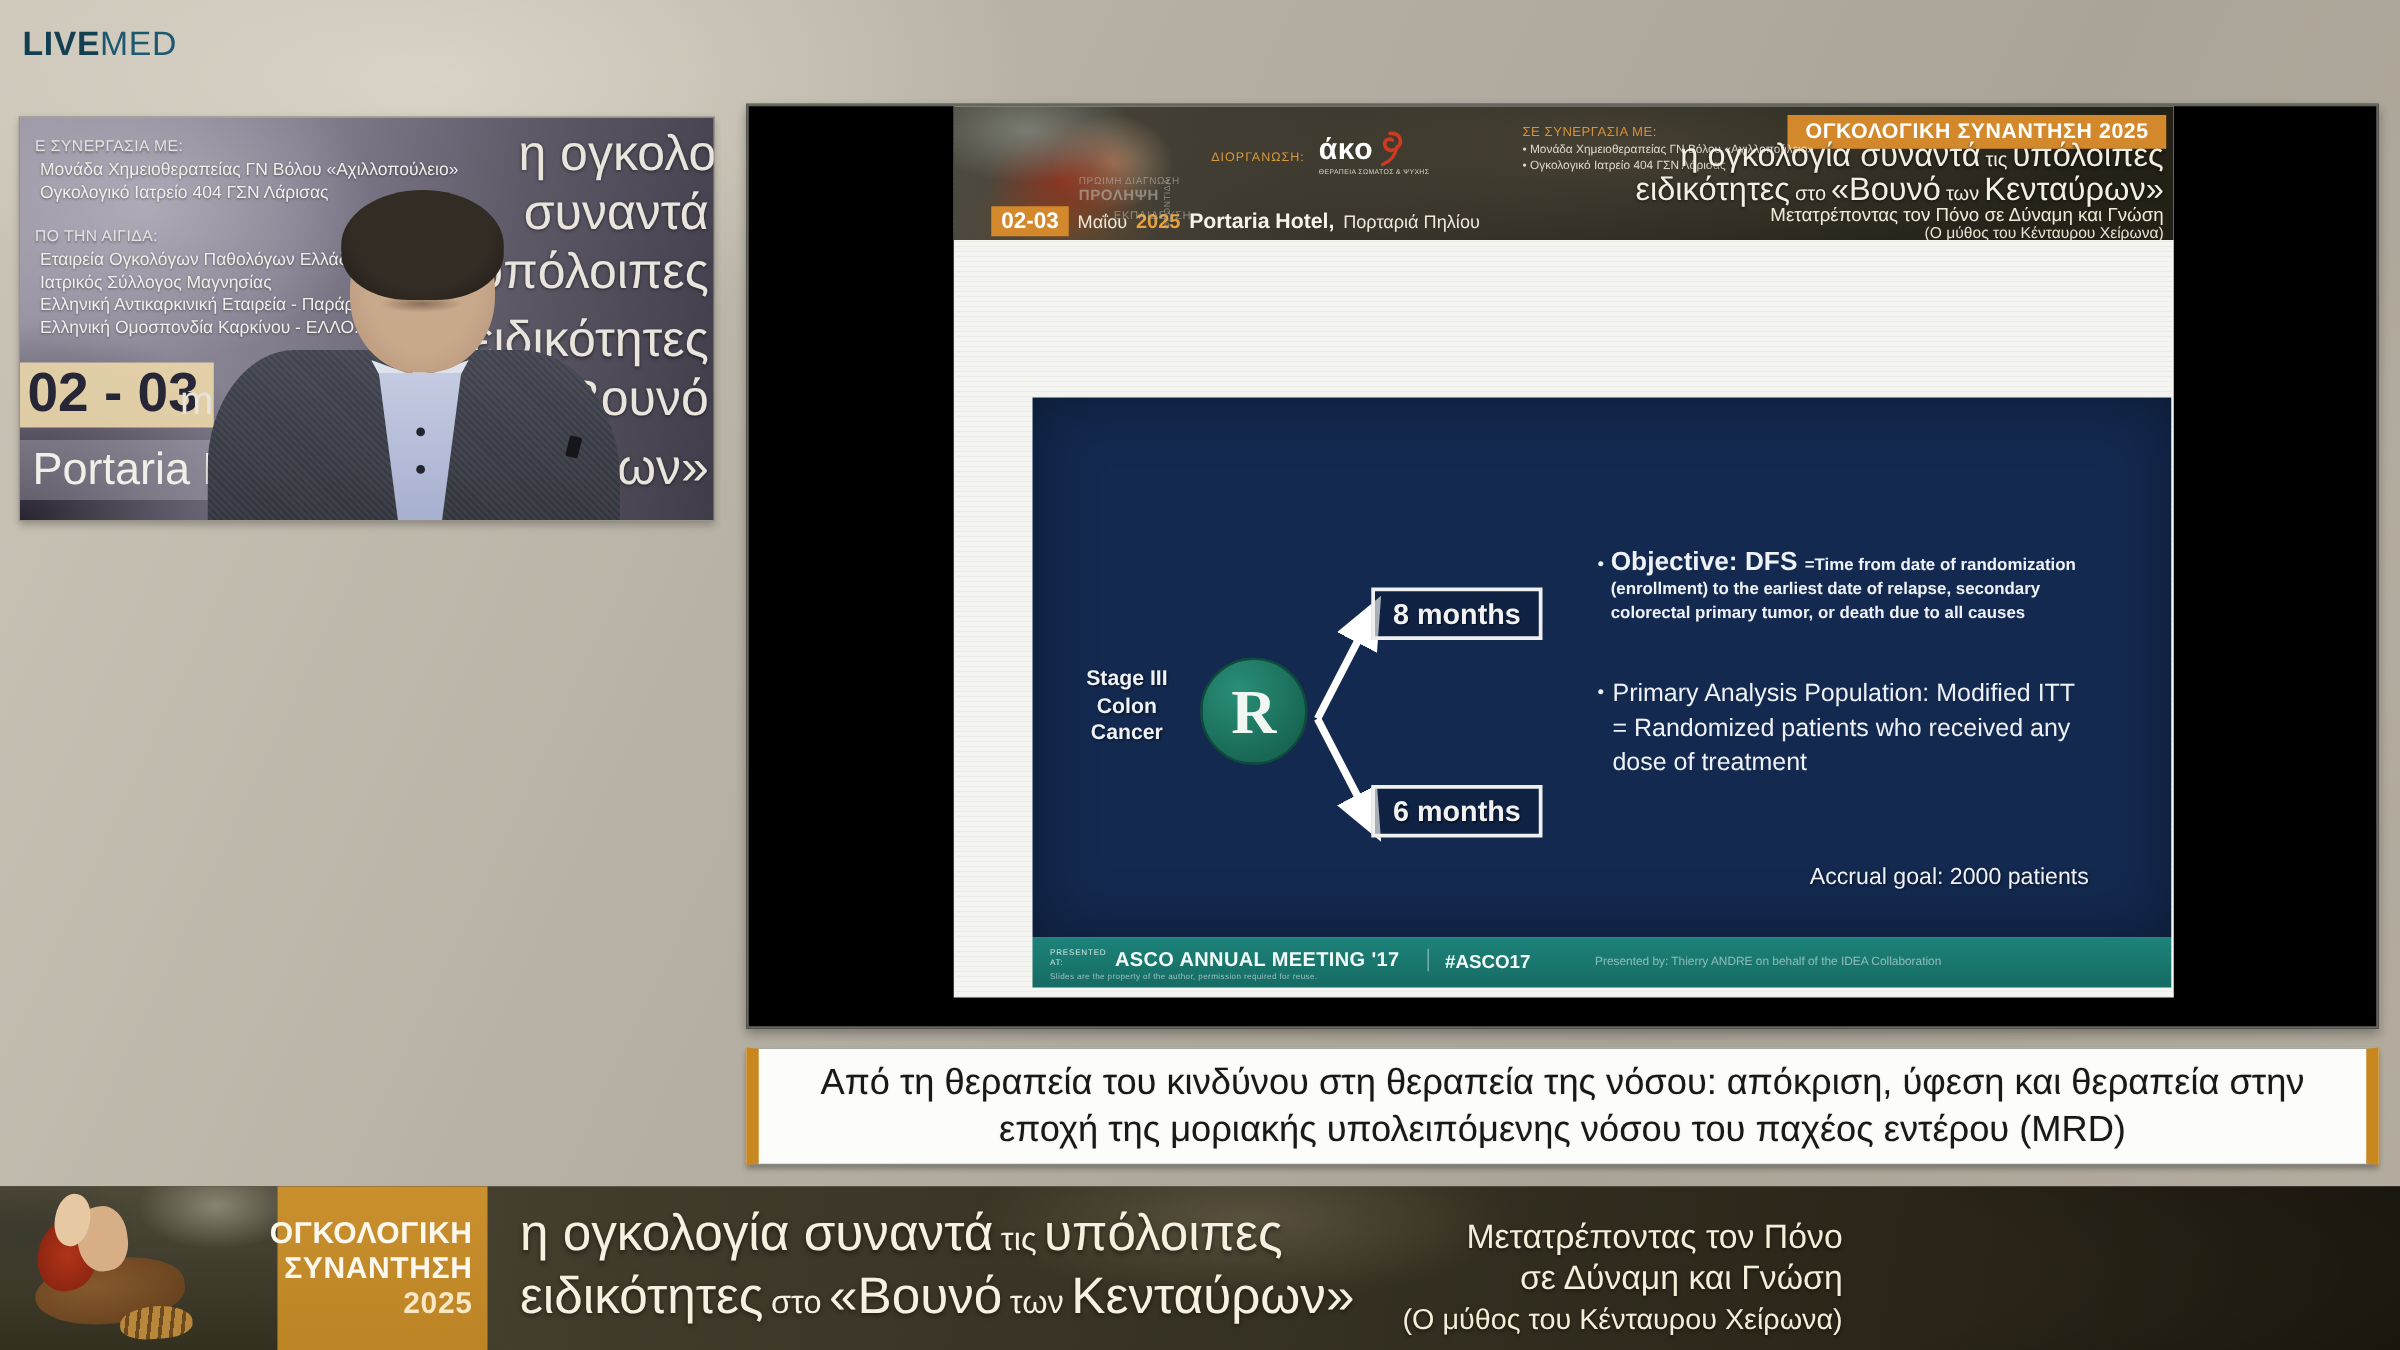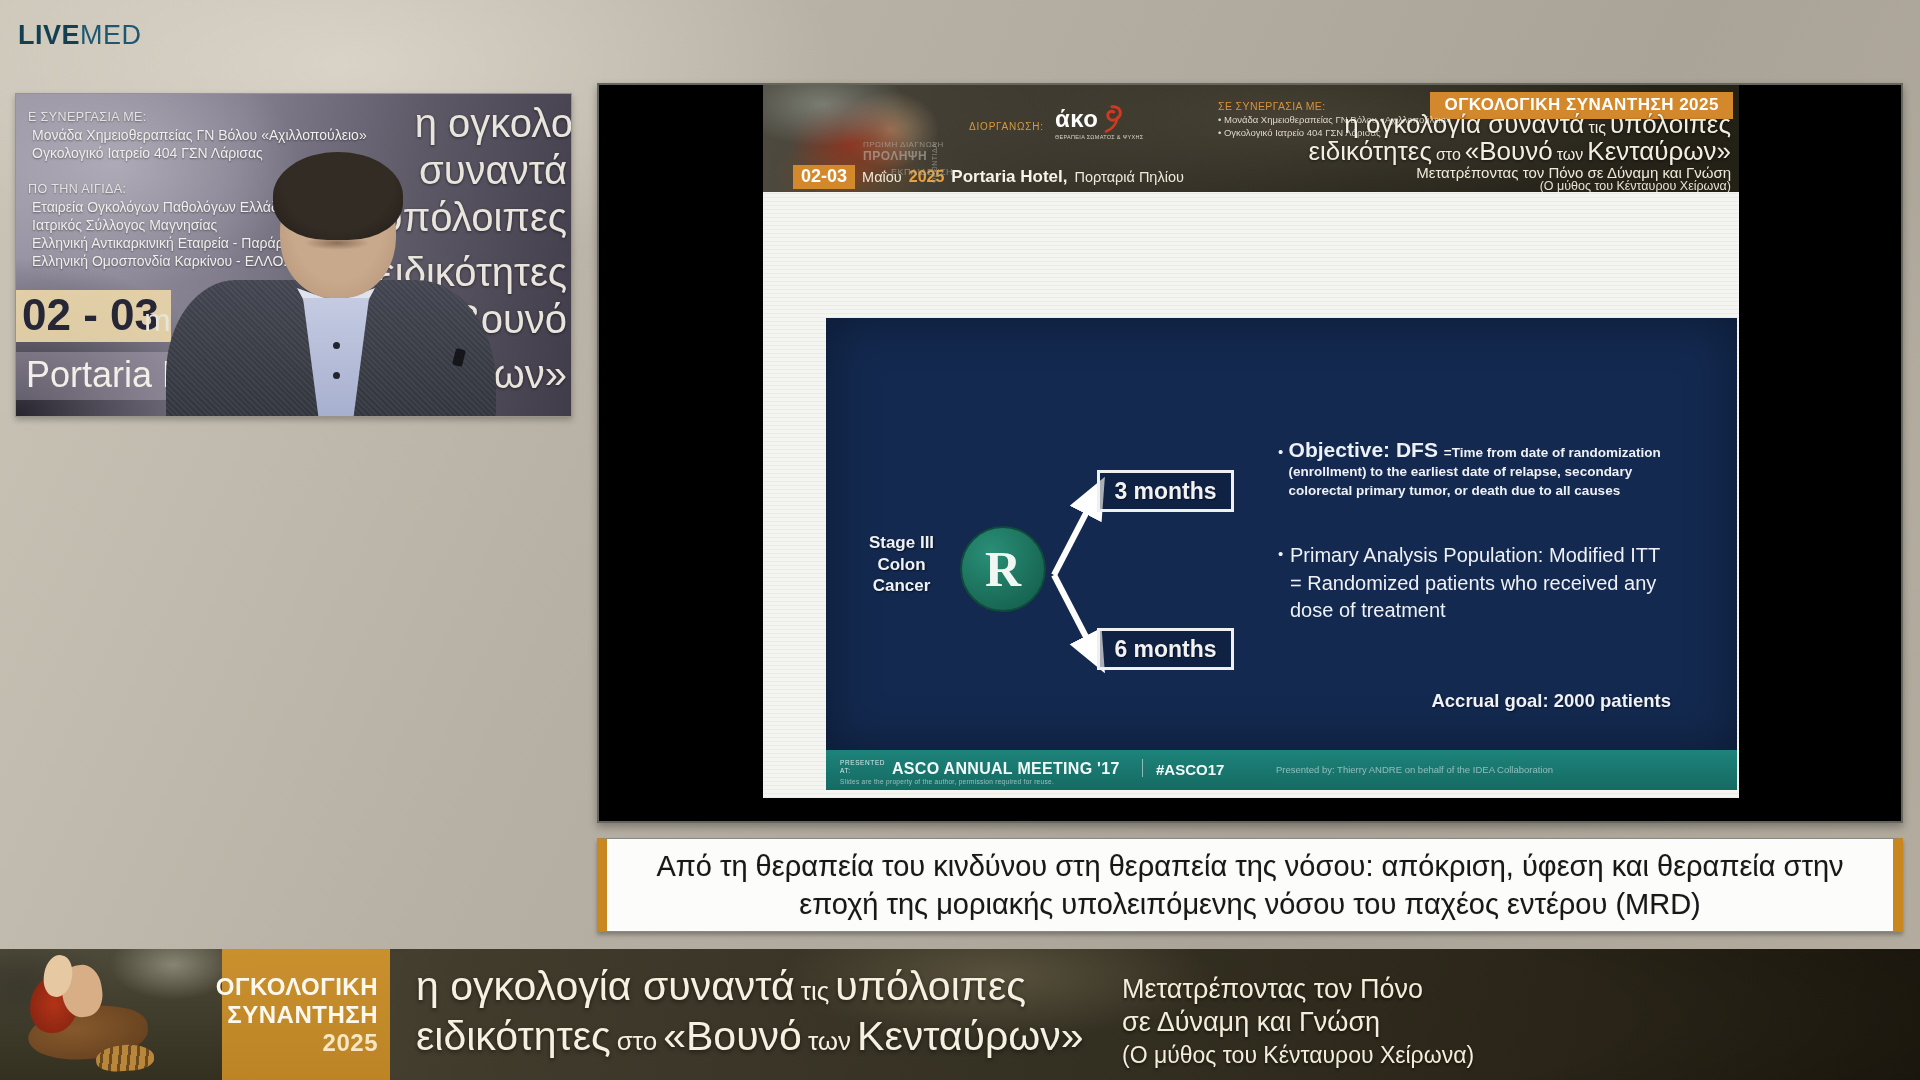--- a/index.html
+++ b/index.html
@@ -113,21 +113,21 @@
   #arm-top{left:271px;top:152px;} #arm-bottom{left:271px;top:310px;}
   #fig-reg{left:266px;top:206px;width:178px;text-align:center;line-height:21px;color:#e8ecf2;text-shadow:1px 1px 2px rgba(0,0,0,.5);}
   #fig-reg .r1{font-size:16.5px;} #fig-reg .r3{font-size:13px;}
   .bullet-row{display:flex;}
   .bullet-dot{width:28px;font-size:15px;padding-top:3px;}
   #fig-b1{left:452px;top:122px;width:408px;}
   #fig-b1 .lead{font-size:21px;} #fig-b1 .rest{font-size:13.5px;line-height:17px;}
   #fig-b1 .b1text{line-height:19px;font-weight:bold;}
   #fig-b2{left:452px;top:224px;width:398px;}
   #fig-b2 .b2text{font-size:20px;line-height:27.5px;}
-  #fig-accrual{right:66px;top:372px;font-size:18.5px;font-weight:700;text-shadow:1px 1px 2px rgba(0,0,0,.5);}
+  #fig-accrual{right:66px;top:372px;font-size:18.5px;font-weight:400;text-shadow:1px 1px 2px rgba(0,0,0,.5);}
   #tealbar{left:63px;top:665px;width:911px;height:40px;background:linear-gradient(#1d837a,#156b63);color:#f2fbf8;}
   #tb-presat{left:14px;top:9px;font-size:6.5px;letter-spacing:.6px;opacity:.85;width:44px;line-height:8px;}
   #tb-meeting{left:66px;top:10px;font-size:16px;font-weight:800;letter-spacing:.3px;}
   #tb-div{left:316px;top:9px;width:1px;height:18px;background:rgba(255,255,255,.5);}
   #tb-hash{left:330px;top:11px;font-size:15px;font-weight:800;}
   #tb-fine{left:14px;top:28px;font-size:6.5px;color:rgba(255,255,255,.55);letter-spacing:.3px;}
   #tb-presenter{left:450px;top:14px;width:420px;font-size:9.5px;color:rgba(255,255,255,.5);}
 
   
   #caption{left:597px;top:838px;width:1306px;height:94px;box-sizing:border-box;background:#fcfcfa;
@@ -153,21 +153,21 @@
   #fp-child{left:44px;top:6px;width:28px;height:42px;background:#e6c8a2;border-radius:48%;transform:rotate(10deg);}
   #fp-tiger{left:96px;top:96px;width:58px;height:26px;border-radius:50% 50% 40% 40%;
     background:repeating-linear-gradient(100deg,#b9873c 0 6px, #6d4a1d 6px 9px);transform:rotate(-4deg);}
   #fblock{left:222px;top:0;width:168px;height:131px;background:linear-gradient(#ca902e,#bc8425);
     display:flex;flex-direction:column;align-items:flex-end;justify-content:center;padding-right:12px;box-sizing:border-box;}
   #fblock div{font-size:24px;font-weight:600;color:#fdf8ee;line-height:28px;letter-spacing:.5px;}
   #fblock .yr{color:#f7e7c2;}
   #ftitle{left:416px;top:14px;font-weight:300;text-shadow:0 2px 4px rgba(0,0,0,.5);}
   #ftitle .row{height:50px;}
   #ftitle .lg{font-size:41px;} #ftitle .sm{font-size:26px;margin:0 6px;}
-  #fsub{left:1122px;top:24px;font-weight:300;color:#f3edd9;text-shadow:0 2px 3px rgba(0,0,0,.5);}
+  #fsub{left:1122px;top:24px;font-weight:300;color:#f3edd9;text-shadow:0 2px 3px rgba(0,0,0,.5);text-align:right;}
   #fsub div{font-size:27px;line-height:33px;} #fsub .s3{font-size:23px;}
   #flogo{left:1700px;top:992px;width:180px;}
 </style>
 </head>
 <body>
 
 <div id="app">
 
   <div class="abs" id="brand">
     <span class="b1">LIVE</span><span class="b2">MED</span>
@@ -255,21 +255,21 @@
         </div>
       <svg class="abs" id="fig-arrows" width="70" height="214" viewBox="0 0 70 214">
         <defs>
             <marker id="ah" markerWidth="8" markerHeight="8" refX="4.5" refY="3" orient="auto">
               <path d="M0,0 L7,3 L0,6 z" fill="#fff"></path>
             </marker>
           </defs>
         <line x1="6" y1="107" x2="50" y2="22" stroke="#fff" stroke-width="6" marker-end="url(#ah)"></line>
         <line x1="6" y1="107" x2="50" y2="192" stroke="#fff" stroke-width="6" marker-end="url(#ah)"></line>
       </svg>
-      <div class="abs arm-box" id="arm-top">3 months</div>
+      <div class="abs arm-box" id="arm-top">8 months</div>
       <div class="abs arm-box" id="arm-bottom">6 months</div>
       <div class="abs bullet-row" id="fig-b1">
         <span class="bullet-dot">•</span>
         <div class="b1text"><span class="lead">Objective: DFS </span><span class="rest">=Time from date of randomization (enrollment) to the earliest date of relapse, secondary colorectal primary tumor, or death due to all causes</span></div>
       </div>
       <div class="abs bullet-row" id="fig-b2">
         <span class="bullet-dot">•</span>
         <div class="b2text">Primary Analysis Population: Modified ITT = Randomized patients who received any dose of treatment</div>
       </div>
       <div class="abs" id="fig-accrual">Accrual goal: 2000 patients</div>

